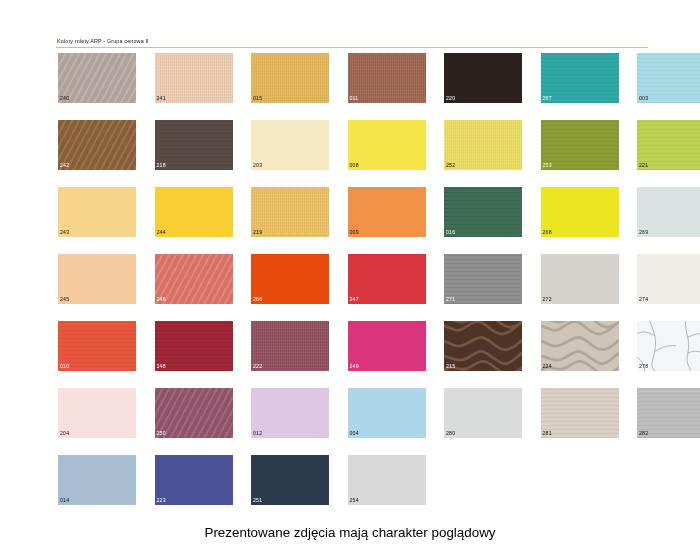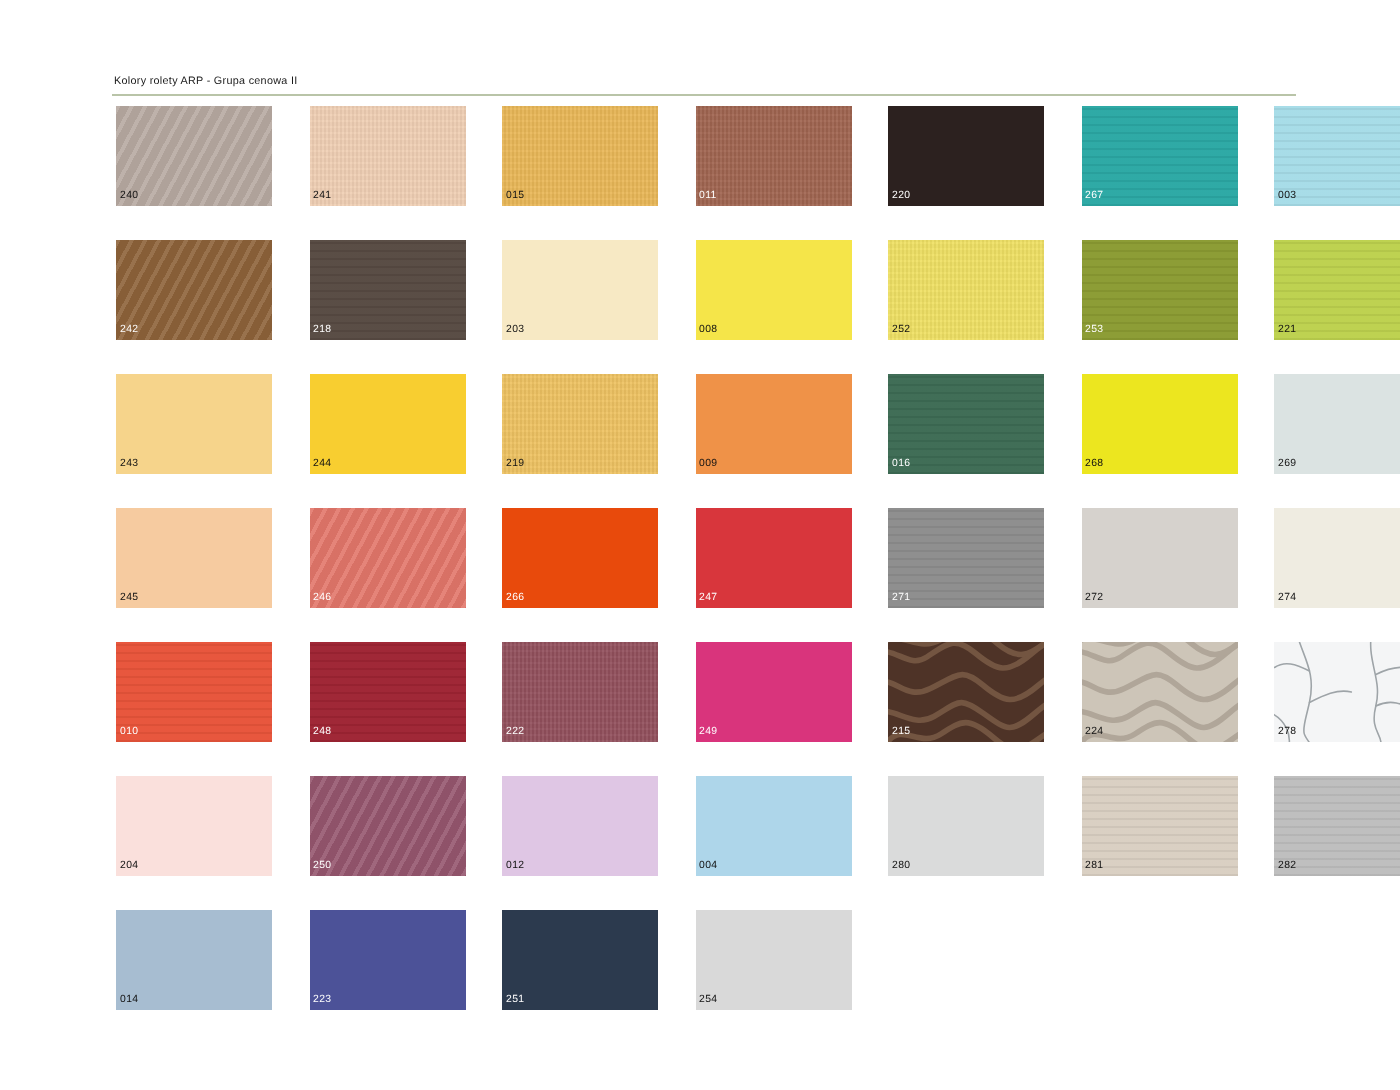--- a/index.html
+++ b/index.html
@@ -384,14 +384,15 @@
           <div class="swatch-fill" style="background: rgb(44, 58, 78);"></div>
           <div class="swatch-code code-light">251</div>
         </div>
         <div class="swatch" style="left: 289.5px;">
           <div class="swatch-fill" style="background: rgb(217, 217, 217);"></div>
           <div class="swatch-code code-dark">254</div>
         </div>
       </div>
     </div>
 
+  <div class="footer-caption">Prezentowane zdjęcia mają charakter poglądowy</div>
 
 </div>
 
 </body></html>

